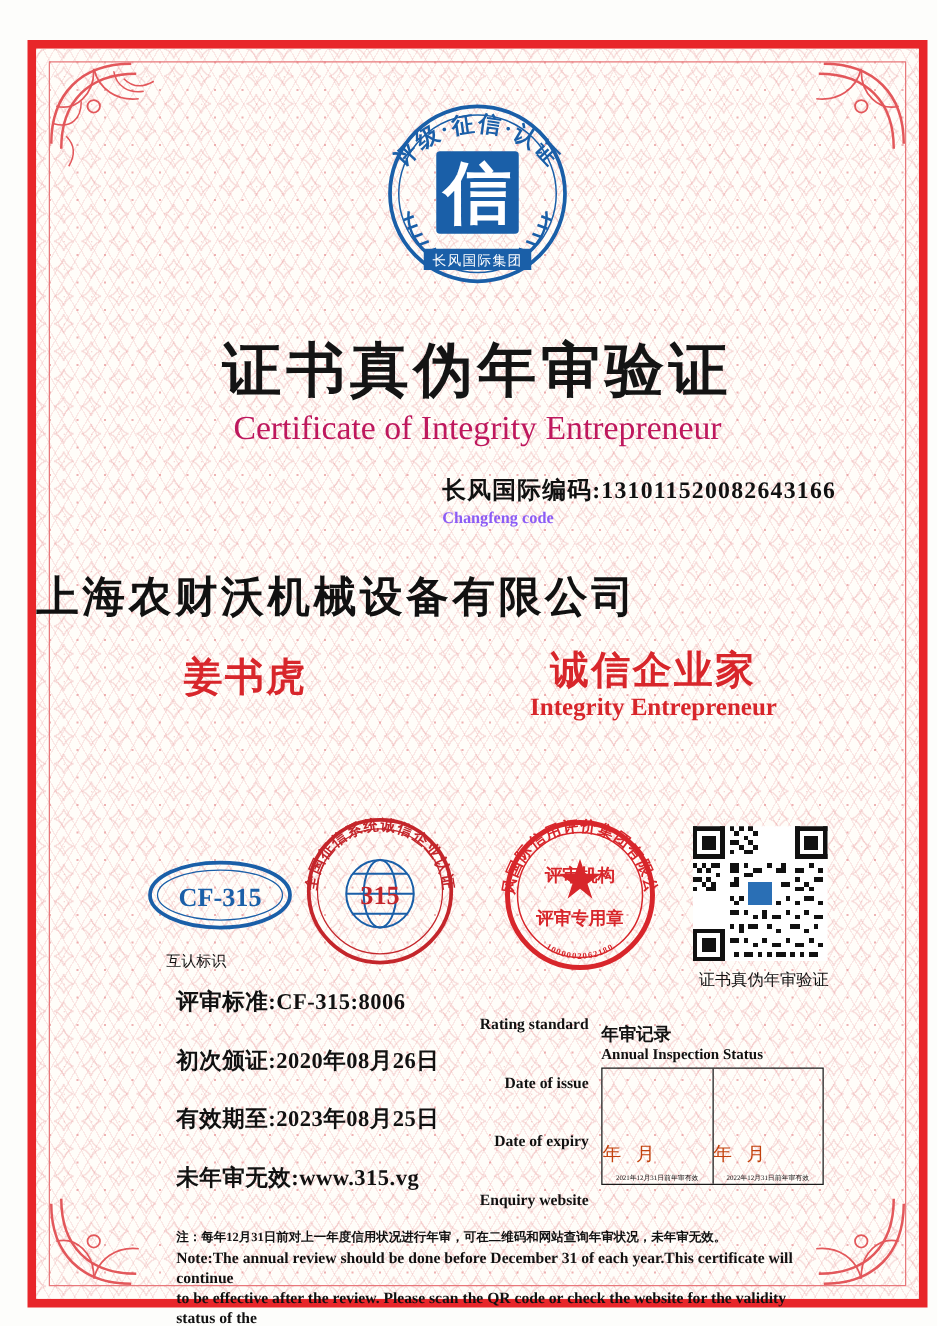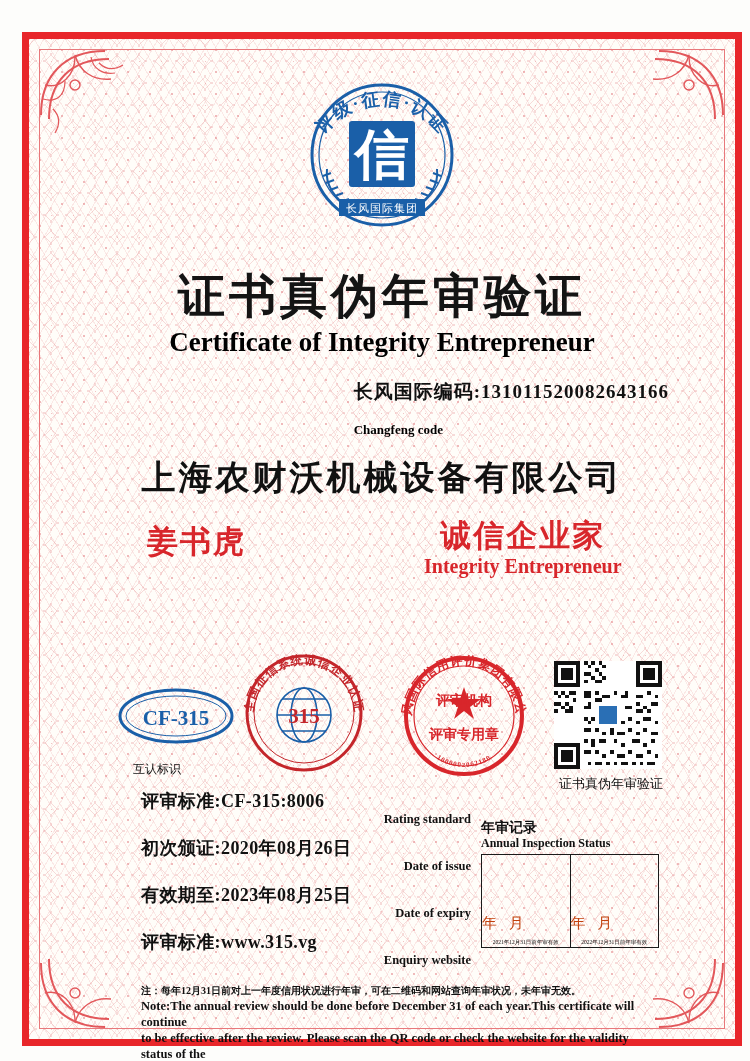--- a/index.html
+++ b/index.html
@@ -31,27 +31,27 @@
   .c-tr{right:6px;top:6px;transform:scaleX(-1);}
   .c-bl{left:6px;bottom:6px;transform:scaleY(-1);}
   .c-br{right:6px;bottom:6px;transform:scale(-1,-1);}
 
   .content{position:absolute;left:0;top:0;right:0;bottom:0;}
 
   
   .logo{position:absolute;left:50%;top:34px;transform:translateX(-50%);width:190px;height:160px;}
 
   .title-cn{position:absolute;top:226px;left:0;right:0;text-align:center;font-size:47px;font-weight:bold;color:#141414;letter-spacing:4px;font-family:"Liberation Serif",serif;}
-  .title-en{position:absolute;top:288px;left:0;right:0;text-align:center;font-size:27px;font-weight:bold;color:#000000;font-family:"Liberation Serif",serif;}
+  .title-en{position:absolute;top:288px;left:0;right:0;text-align:center;font-size:27px;font-weight:normal;color:#be185d;font-family:"Liberation Serif",serif;}
 
   .code-row{position:absolute;top:340px;right:66px;text-align:left;}
   .code-cn{font-size:19px;color:#111;font-weight:bold;letter-spacing:1px;text-align:center;}
-  .code-en{font-size:13px;color:#000000;font-weight:bold;margin-top:17px;font-family:"Liberation Serif",serif;}
-
-  .company{position:absolute;top:416px;left:0;right:0;text-align:center;font-size:34px;font-weight:bold;color:#111;letter-spacing:3px;}
+  .code-en{font-size:13px;color:#8b5cf6;font-weight:bold;margin-top:1px;font-family:"Liberation Serif",serif;}
+
+  .company{position:absolute;top:416px;left:0;right:0;text-align:left;font-size:34px;font-weight:bold;color:#111;letter-spacing:3px;}
 
   .person{position:absolute;top:482px;left:118px;font-size:31px;font-weight:bold;color:#d8262b;letter-spacing:2px;}
   .award-wrap{position:absolute;top:476px;left:395px;text-align:center;}
   .award-cn{font-size:31px;font-weight:bold;color:#d8262b;letter-spacing:2px;}
   .award-en{font-size:20px;font-weight:bold;color:#d8262b;margin-top:-2px;}
 
   
   .badge-cf{position:absolute;left:88px;top:648px;width:118px;height:58px;}
   .badge-globe{position:absolute;left:210px;top:614px;width:130px;height:120px;}
   .badge-red{position:absolute;left:370px;top:614px;width:130px;height:126px;}
@@ -338,21 +338,21 @@
         </div>
         <div class="field">
           <div class="f-cn">初次颁证:2020年08月26日</div>
           <div class="f-en">Date of issue</div>
         </div>
         <div class="field">
           <div class="f-cn">有效期至:2023年08月25日</div>
           <div class="f-en">Date of expiry</div>
         </div>
         <div class="field">
-          <div class="f-cn">评审标准:www.315.vg</div>
+          <div class="f-cn">未年审无效:www.315.vg</div>
           <div class="f-en">Enquiry website</div>
         </div>
       </div>
 
       <div class="insp">
         <div class="insp-cn">年审记录</div>
         <div class="insp-en">Annual Inspection Status</div>
         <div class="insp-table">
           <div class="insp-cell">
             <div class="insp-ym">年 月</div>

